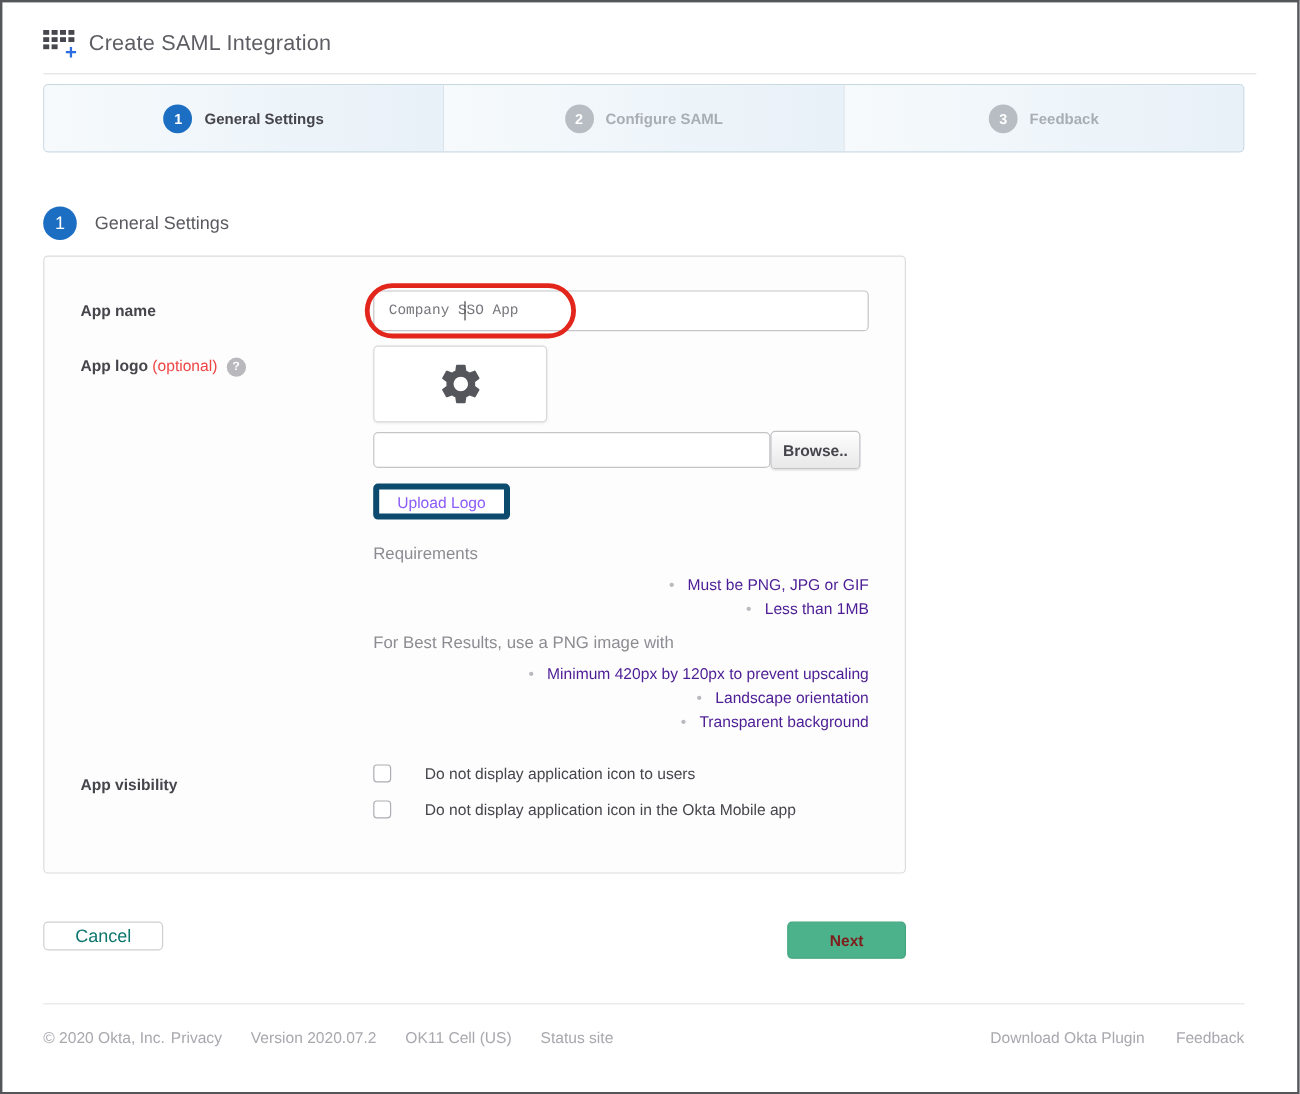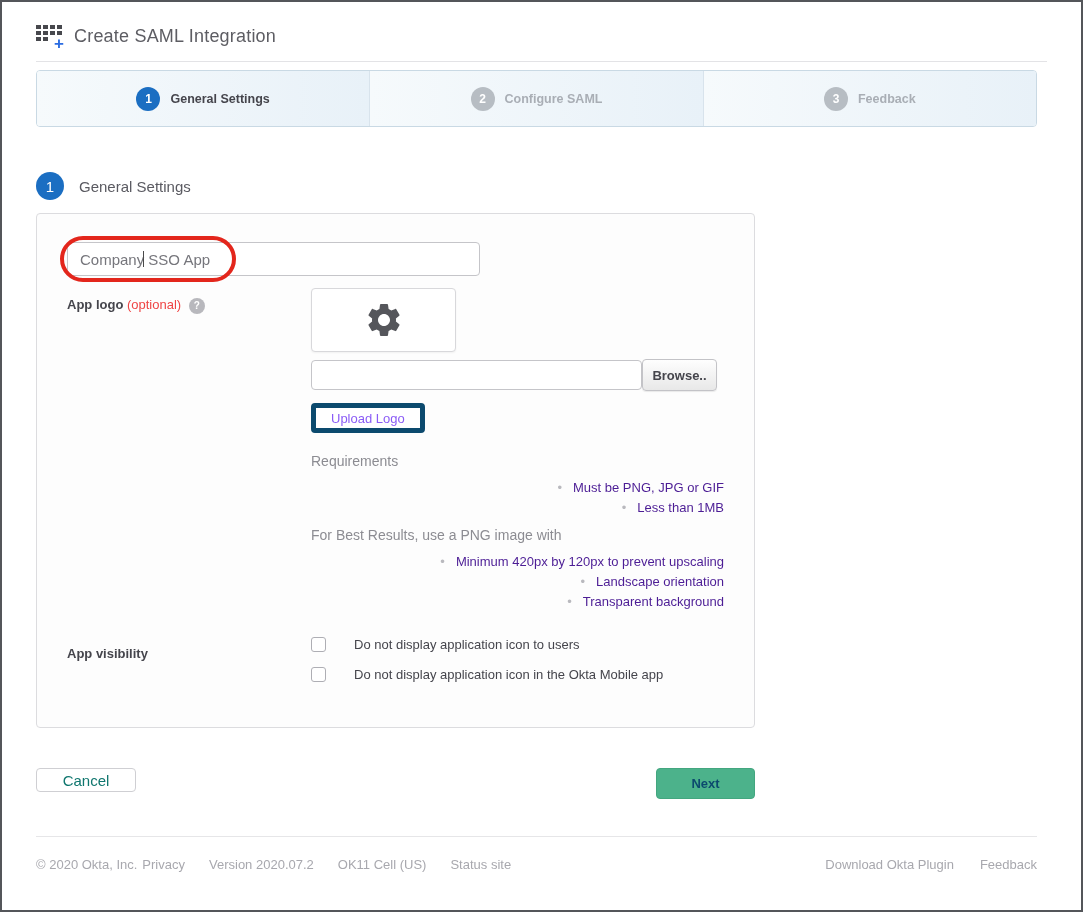--- a/index.html
+++ b/index.html
@@ -49,22 +49,22 @@
   .row { display:flex; padding-left:30px; }
   .row-label { width:244px; flex:none; font-size:13px; font-weight:bold; color:#45454c; padding-top:9px; }
   .row-label .optional { font-weight:normal; color:#ef4444; }
   .help-icon { display:inline-flex; width:16px; height:16px; border-radius:50%; background:#b8b8bd;
                color:#fff; font-size:10px; font-weight:bold; align-items:center; justify-content:center;
                vertical-align:middle; margin-left:4px; cursor:pointer; }
   .controls { width:413px; }
 
   .input-wrap { position:relative; width:413px; }
   .text-input { width:413px; height:34px; border:1px solid #c5c5c9; border-radius:4px;
-                padding:0 12px; font-size:15px; color:#76767c; background:#fff; outline:none;
-                font-family:Liberation Sans, sans-serif; }
+                padding:0 12px; font-size:12px; color:#76767c; background:#fff; outline:none;
+                font-family:Liberation Mono, monospace; }
   .caret { position:absolute; left:76px; top:9px; width:1px; height:16px; background:#4a4a4a; }
   .annotation { position:absolute; left:-7px; top:-6px; width:176px; height:46px;
                 border:4px solid #e3261c; border-radius:23px; pointer-events:none; }
 
   .logo-box { width:145px; height:64px; background:#fff; border:1px solid #d8d8db; border-radius:4px;
               box-shadow:0 1px 2px rgba(0,0,0,.05); display:flex; align-items:center; justify-content:center; }
   .gear-svg { width:40px; height:40px; fill:#55565b; }
 
   .file-row { display:flex; margin-top:8px; align-items:flex-start; }
   .file-input { width:331px; height:30px; border:1px solid #c5c5c9; border-radius:4px; background:#fff;
@@ -86,21 +86,21 @@
   .checkbox-row { display:flex; align-items:center; gap:28px; margin-bottom:15px; }
   .checkbox { width:15px; height:15px; border:1px solid #aeaeb4; border-radius:3px; background:#fff;
               flex:none; cursor:pointer; }
   .checkbox-label { font-size:13px; color:#45454c; }
 
   
   .actions { margin:40px 0 0 34px; width:719px; display:flex; justify-content:space-between; }
   .btn-cancel { width:100px; height:24px; background:#fff; border:1px solid #cfcfd3; border-radius:4px;
                 font-size:15px; color:#0f766e; cursor:pointer; font-family:"Liberation Sans", sans-serif; }
   .btn-next { width:99px; height:31px; background:#4cb28b; border:1px solid #43a67f; border-radius:4px;
-              font-size:13px; font-weight:bold; color:#0c4a6e; cursor:pointer;
+              font-size:13px; font-weight:bold; color:#7f1d1d; cursor:pointer;
               font-family:"Liberation Sans", sans-serif; }
 
   
   .footer-divider { margin:37px 44px 0 34px; border-top:1px solid #e6e6e8; }
   .footer { margin:20px 44px 0 34px; display:flex; justify-content:space-between;
             font-size:13px; color:#a8a8ae; }
   .footer-left, .footer-right { display:flex; align-items:center; }
   .footer-left > * { margin-right:24px; }
   .footer-left .tight { margin-right:5px; }
   .footer-right > * { margin-left:26px; }
@@ -146,20 +146,21 @@
 </div>
 
 <div class="section-head">
   <span class="section-num">1</span>
   <span class="section-title">General Settings</span>
 </div>
 
 <div class="panel">
 
   <div class="row">
+    <div class="row-label">App name</div>
     <div class="controls">
       <div class="input-wrap">
         <input class="text-input" type="text" value="Company SSO App" style="">
         <div class="caret"></div>
         <div class="annotation"></div>
       </div>
     </div>
   </div>
 
   <div class="row" style="margin-top:12px;">

